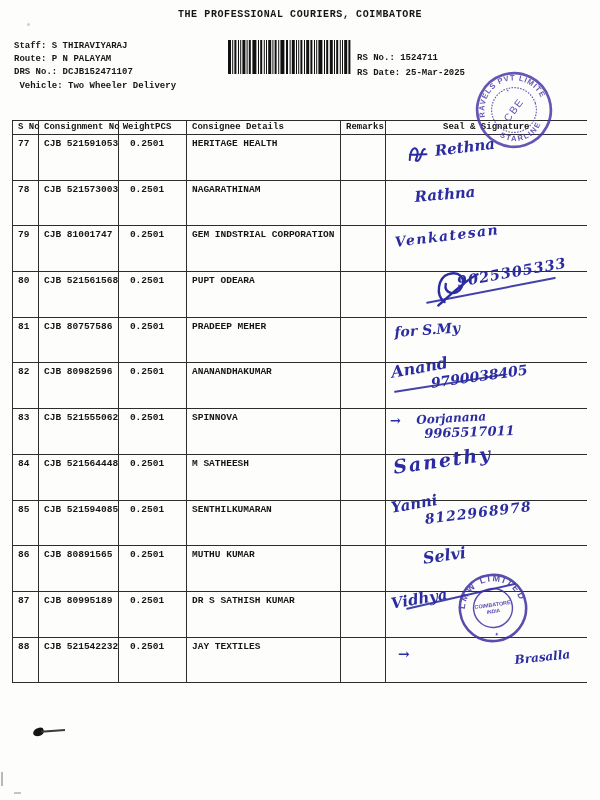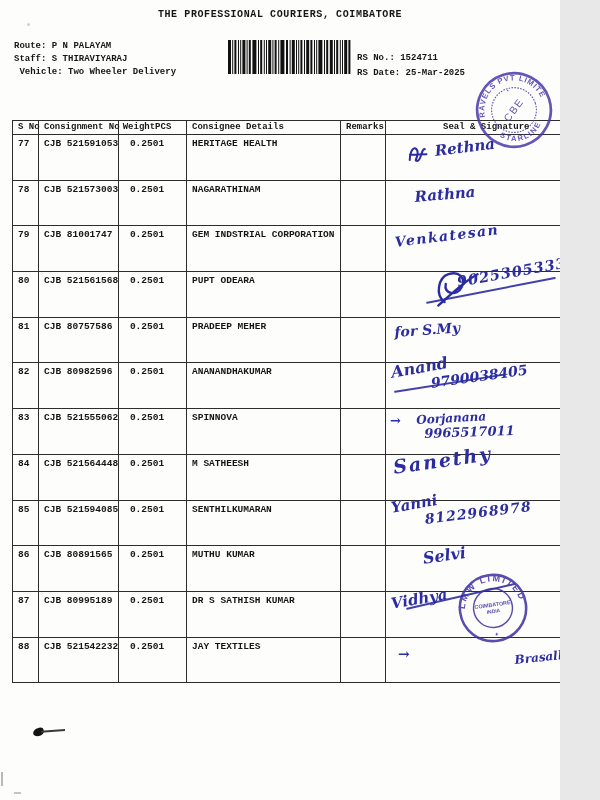--- a/index.html
+++ b/index.html
@@ -1,17 +1,17 @@
 <!DOCTYPE html>
 <html><head>
 <meta charset="utf-8">
 <style>
   html,body{margin:0;padding:0;background:#e8e8e8;}
-  .page{position:relative;width:540px;height:800px;background:#fdfdfb;overflow:hidden;
-        font-family:"Liberation Mono","DejaVu Sans Mono",monospace;color:#161616;padding-left:20px;}
+  .page{position:relative;width:600px;height:800px;background:#fdfdfb;overflow:hidden;
+        font-family:"Liberation Mono","DejaVu Sans Mono",monospace;color:#161616;}
   .doc-title{position:absolute;top:9px;left:0;right:0;text-align:center;
              font-size:10px;font-weight:bold;letter-spacing:.6px;}
   .doc-subtitle{position:absolute;top:23px;left:0;right:0;text-align:center;
                 font-size:11.5px;font-weight:bold;letter-spacing:.2px;}
   .meta-left{position:absolute;left:14px;top:40px;font-size:9px;font-weight:bold;
              line-height:13.2px;white-space:pre;}
   .meta-right{position:absolute;left:357px;top:51px;font-size:9px;font-weight:bold;
               line-height:15px;white-space:pre;}
   .barcode{position:absolute;left:228px;top:40px;width:124px;height:34px;}
   table.runsheet{position:absolute;left:12px;top:84px;width:574px;border-collapse:collapse;
@@ -38,21 +38,21 @@
   .edgemark2{position:absolute;left:14px;top:792px;width:7px;height:2px;background:#c4c4c4;}
   .specktop{position:absolute;left:27px;top:23px;width:3px;height:3px;background:#cfcfcf;border-radius:50%;}
 </style>
 </head>
 <body>
 
 <div class="page">
 
   <div class="doc-title">THE PROFESSIONAL COURIERS, COIMBATORE</div>
 
-  <div class="meta-left"><div>Route: P N PALAYAM</div><div>Staff: S THIRAVIYARAJ</div><div> Vehicle: Two Wheeler Delivery</div></div>
+  <div class="meta-left"><div>Staff: S THIRAVIYARAJ</div><div>Route: P N PALAYAM</div><div>DRS No.: DCJB152471107</div><div> Vehicle: Two Wheeler Delivery</div></div>
 
   <svg class="barcode" id="barcode" viewBox="0 0 124 34" preserveAspectRatio="none">
       <rect x="0" y="0" width="3" height="34" fill="#111"></rect>
       <rect x="4.2" y="0" width="1" height="34" fill="#111"></rect>
       <rect x="6.4" y="0" width="2" height="34" fill="#111"></rect>
       <rect x="10" y="0" width="1" height="34" fill="#111"></rect>
       <rect x="12.2" y="0" width="1" height="34" fill="#111"></rect>
       <rect x="14.399999999999999" y="0" width="3" height="34" fill="#111"></rect>
       <rect x="18.599999999999998" y="0" width="1" height="34" fill="#111"></rect>
       <rect x="20.799999999999997" y="0" width="2" height="34" fill="#111"></rect>

